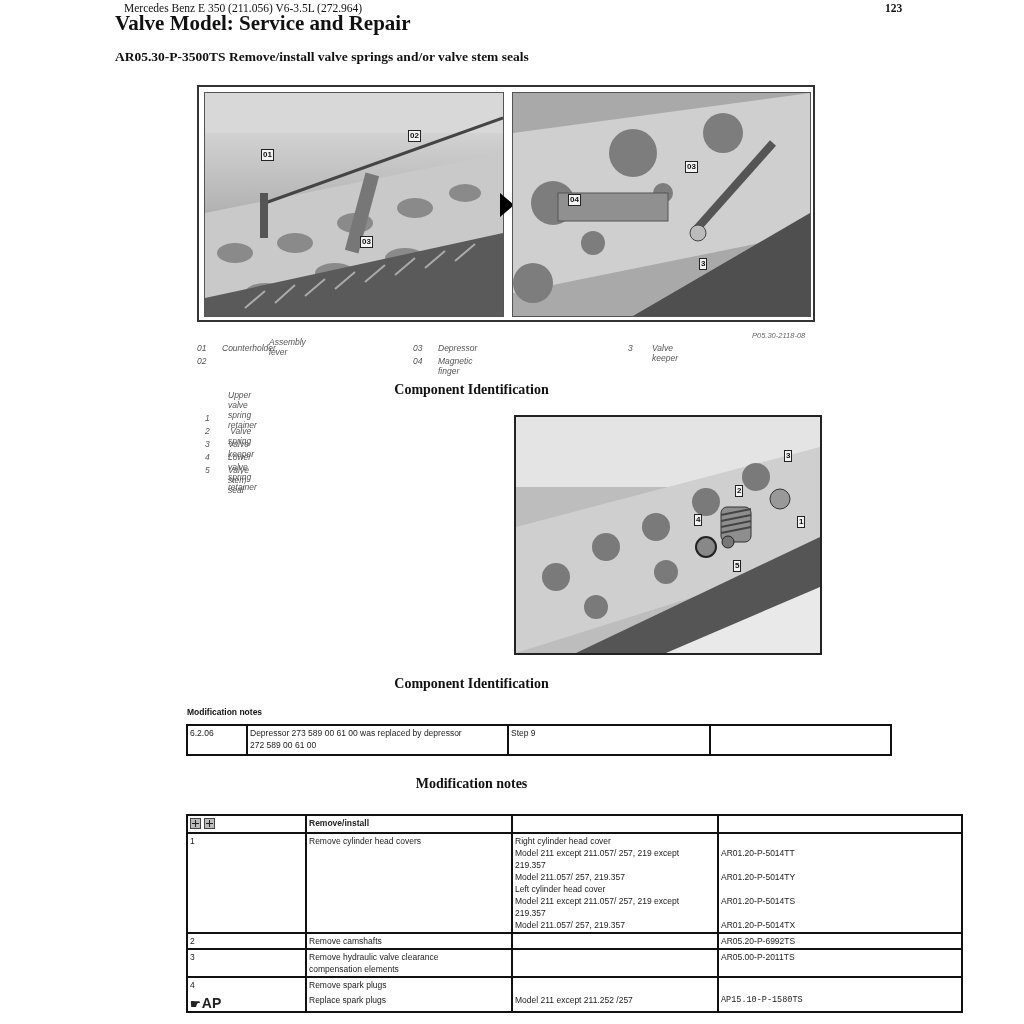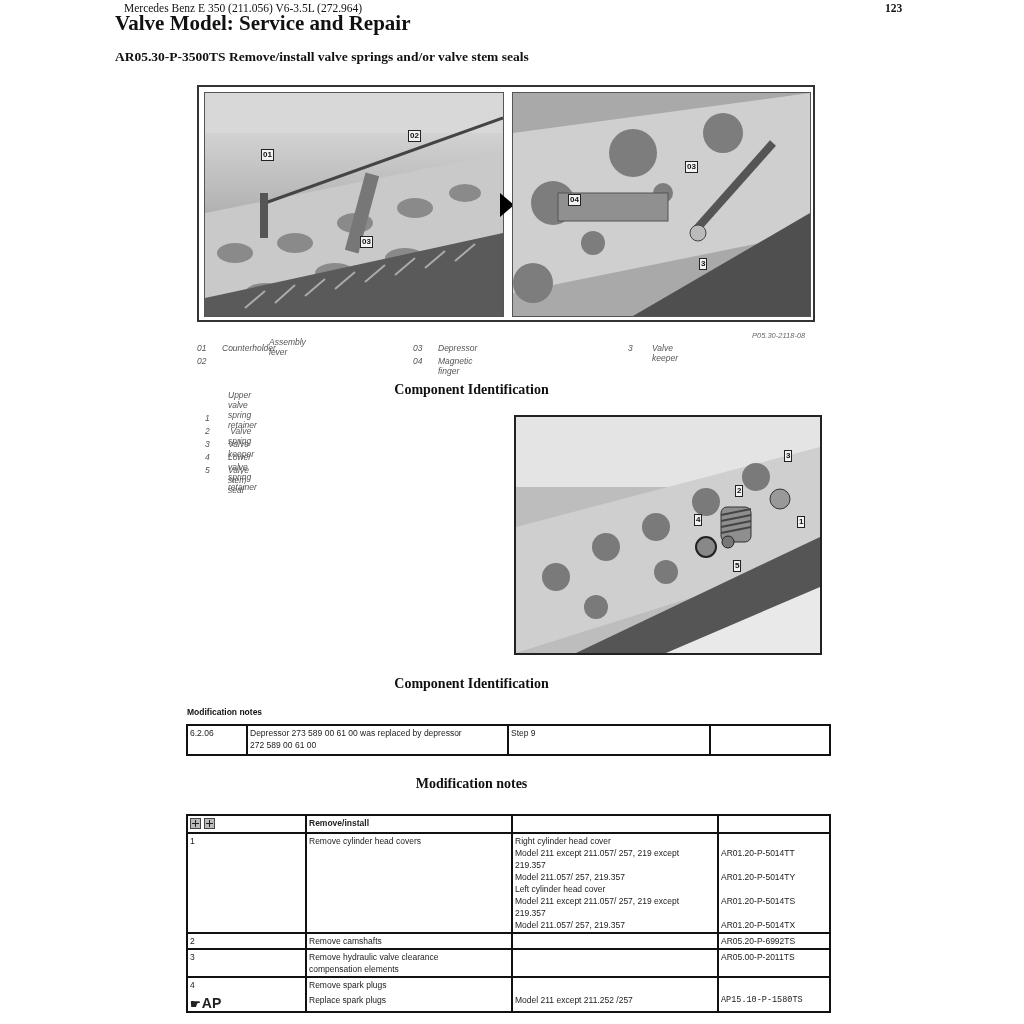--- a/index.html
+++ b/index.html
@@ -23,22 +23,22 @@
   .legend .num { position: absolute; }
   .legend .lbl { position: absolute; }
 
   .caption { font-size: 14px; font-weight: bold; width: 943px; left: 0; text-align: center; }
 
   .fig2 { left: 514px; top: 415px; width: 308px; height: 240px; border: 2px solid #222; box-sizing: border-box; overflow: hidden; background: #ddd; }
 
   .modhead { left: 187px; top: 707px; font-family: "Liberation Sans", sans-serif; font-size: 8.5px; font-weight: bold; }
   table { border-collapse: collapse; font-family: "Liberation Sans", sans-serif; font-size: 8.5px; color: #222; }
   td { border: 2px solid #111; vertical-align: top; padding: 1px 2px; line-height: 12px; }
-  .t1 { position: absolute; left: 186px; top: 724px; width: 645px; }
-  .t2 { position: absolute; left: 186px; top: 814px; width: 645px; border-radius: 14px; }
+  .t1 { position: absolute; left: 186px; top: 724px; width: 706px; }
+  .t2 { position: absolute; left: 186px; top: 814px; width: 777px; border-radius: 14px; }
   .t2 td.hd { font-weight: bold; height: 14px; }
   .line { display: block; }
   .tick-icon { display: inline-block; width: 11px; height: 11px; background: #bbb; border: 1px solid #444; margin-right: 3px; vertical-align: middle; position: relative; box-sizing: border-box; }
   .tick-icon::before { content: ""; position: absolute; left: 4px; top: 1px; width: 1px; height: 7px; background: #222; }
   .tick-icon::after { content: ""; position: absolute; left: 1px; top: 4px; width: 7px; height: 1px; background: #222; }
   .ap { font-family: Liberation Sans, sans-serif; font-size: 14px; font-weight: bold; display: block; margin-top: 6px; }
   .hand { font-size: 12px; margin-right: 1px; }
 </style>
 </head>
 <body>

